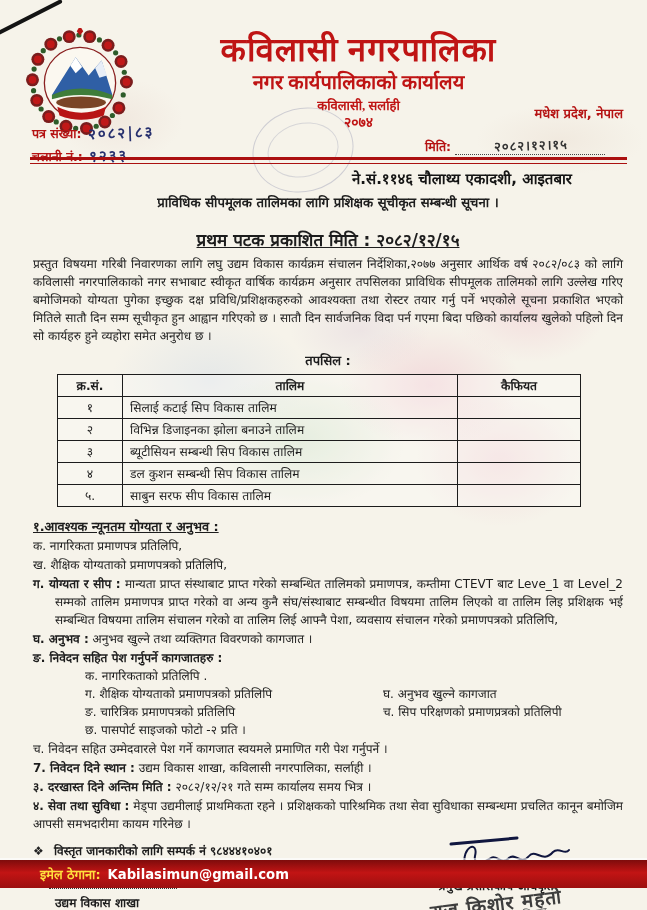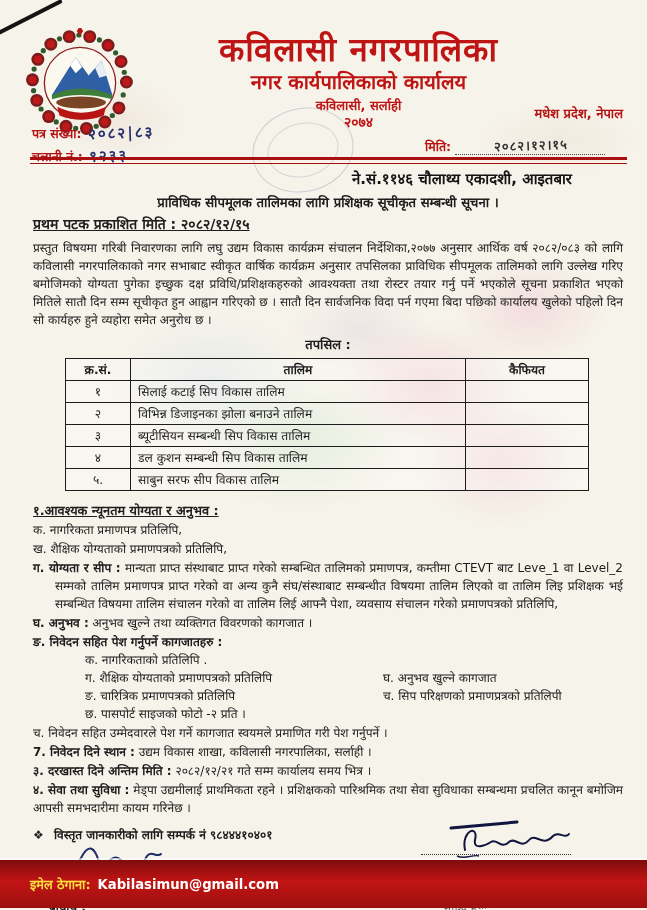--- a/index.html
+++ b/index.html
@@ -19,21 +19,21 @@
       radial-gradient(ellipse 140px 95px at 210px 380px, rgba(170,195,225,.22), transparent 70%),
       radial-gradient(ellipse 120px 95px at 500px 460px, rgba(233,160,185,.24), transparent 70%),
       radial-gradient(ellipse 100px 60px at 360px 330px, rgba(200,170,205,.20), transparent 70%),
       radial-gradient(ellipse 90px 60px at 120px 120px, rgba(225,200,190,.25), transparent 70%),
       radial-gradient(ellipse 120px 50px at 560px 140px, rgba(225,205,190,.25), transparent 70%);
   }
   .artifact{position:absolute; left:-10px; top:16px; width:76px; height:4px;
     background:#141414; transform:rotate(-27deg); border-radius:2px;}
   
   .logo{position:absolute; left:26px; top:28px; width:108px; height:108px;}
-  .hdr-center{position:absolute; left:140px; right:70px; text-align:center; color:#bf1414; font-weight:700;}
+  .hdr-center{position:absolute; left:140px; right:70px; text-align:center; color:#bf1414; font-weight:700;font-family:Liberation Serif, serif;}
   .muni{top:26px; font-size:33px; letter-spacing:1px;}
   .office{top:68px; font-size:20px;}
   .addr{top:96px; font-size:13px;}
   .year{top:112px; font-size:14px;}
   .province{position:absolute; right:24px; top:104px; font-size:13px; font-weight:700; color:#b51313;}
   .field{position:absolute; font-size:12.5px; font-weight:700; color:#b51313;}
   .patra{left:32px; top:122px;}
   .chalani{left:32px; top:145px;}
   .hand{font-weight:700; color:#27306e; font-size:15px; letter-spacing:2px; transform:rotate(-2deg); display:inline-block; margin-left:2px;}
   .miti{right:26px; top:136px; width:196px;}
@@ -43,24 +43,24 @@
     border-top:3.5px solid #ab1010; border-bottom:1.5px solid #ab1010;}
   .nsline{position:absolute; left:352px; top:168px; font-size:15px; font-weight:700; color:#141414;}
   .stamp-faint{position:absolute; left:252px; top:108px; width:100px; height:82px;
     border:1.4px solid rgba(95,100,145,.35); border-radius:50%;
     transform:rotate(-14deg); opacity:.75;}
   .stamp-faint::before{content:""; position:absolute; inset:14px;
     border:1px solid rgba(95,100,145,.28); border-radius:50%;}
   
   .content{position:absolute; top:194px; left:33px; right:24px; font-size:12px; line-height:18px;}
   .doc-title{text-align:center; font-weight:700; font-size:13.2px;}
-  .doc-pub{text-align:left; font-weight:700; font-size:14px; text-decoration:underline; margin-top:3px;}
+  .doc-pub{text-align:center; font-weight:700; font-size:17px; text-decoration:underline; margin-top:19px;}
   .para{text-align:justify; margin-top:6px;}
   .tapasil{text-align:center; font-weight:700; font-size:13px; margin:7px 0 4px;}
-  table.tr-table{border-collapse:collapse; margin-left:32px; background:rgba(255,255,255,.25);}
+  table.tr-table{border-collapse:collapse; margin-left:24px; background:rgba(255,255,255,.25);}
   table.tr-table th, table.tr-table td{border:1.4px solid #1c1c1c; padding:1px 7px; height:19px; font-size:12.2px;}
   table.tr-table th{font-weight:700; text-align:center;}
   .c-sn{width:50px; text-align:center;}
   .c-tr{width:320px; text-align:left;}
   .c-rm{width:108px;}
   .req-h{font-weight:700; font-size:12.8px; text-decoration:underline; margin-top:11px;}
   .req-item{padding-left:22px; text-indent:-22px; margin-top:1px; text-align:justify;}
   .b{font-weight:700;}
   .doc-grid{margin-left:52px;}
   .doc-row{display:flex;}
@@ -76,23 +76,23 @@
   .sig-dots svg{position:absolute; left:6px; bottom:-6px;}
   .dept{font-weight:700; margin-left:6px;}
   .cc-label{font-weight:700; text-decoration:underline; margin-top:2px;}
   .sig-right{position:absolute; right:2px; top:-26px; width:250px; text-align:center;}
   .sig-dots2{display:inline-block; width:150px; border-bottom:1.6px dotted #333; position:relative; height:34px;}
   .sig-dots2 svg{position:absolute; left:0px; bottom:-12px;}
   .cao-title{font-weight:700; font-size:12.2px; margin-top:1px;}
   .stamp-name{font-weight:700; font-size:19px; color:#3d3d3d; transform:rotate(-7deg); letter-spacing:1px; margin-top:0px;}
   .stamp-title{font-size:11px; color:#575757; transform:rotate(-9deg); margin-top:-2px;}
   
-  .footer-bar{position:absolute; left:0; right:0; top:860px; height:48px;
+  .footer-bar{position:absolute; left:0; right:0; top:860px; height:28px;
     background:linear-gradient(#7e0c0c, #c21414 45%, #9c0f0f);
-    display:flex; align-items:center; justify-content:space-between; padding:0 30px;
+    display:flex; align-items:center; justify-content:space-between; padding:0 40px;
     box-shadow:0 -2px 0 rgba(255,255,255,.6);}
   .f-group{display:flex; align-items:baseline; gap:7px;}
   .f-label{color:#ffdf3d; font-weight:700; font-size:12.8px;}
   .f-value{color:#ffffff; font-weight:700; font-size:13.2px;}
 </style>
 </head>
 <body>
 
 <div class="page">
 

